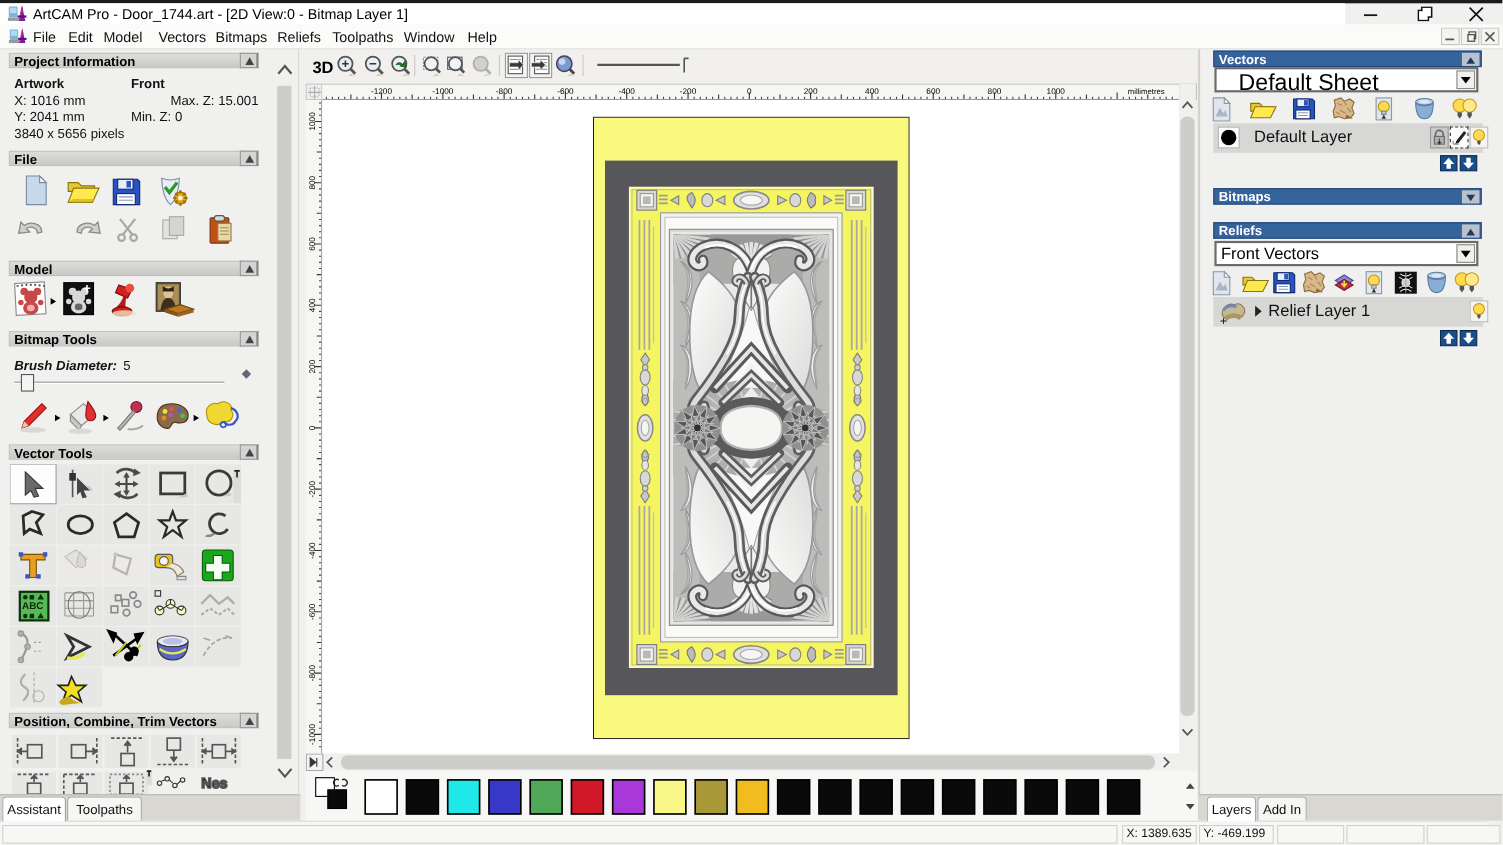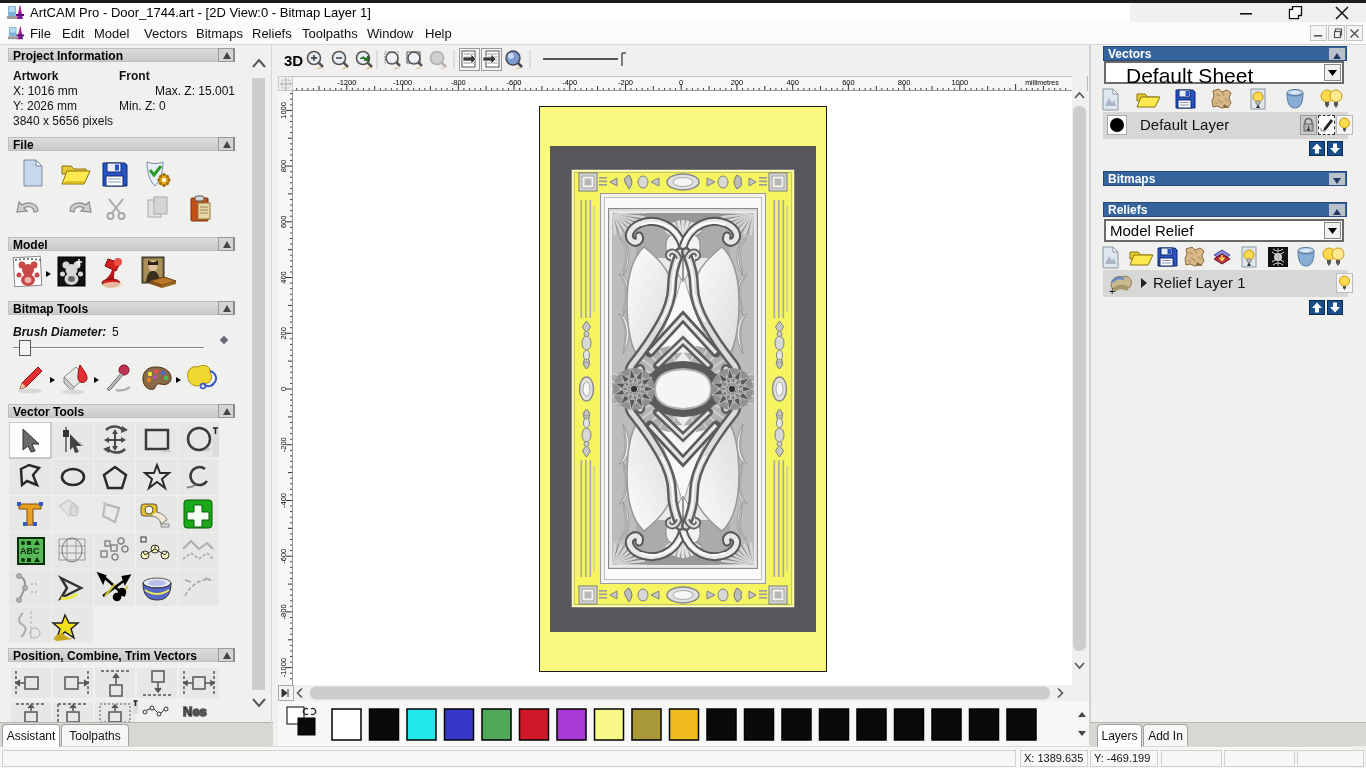--- a/index.html
+++ b/index.html
@@ -1,21 +1,21 @@
 <!DOCTYPE html>
 <html><head>
 <meta charset="utf-8">
 <style>
   * { margin:0; padding:0; box-sizing:border-box; }
   html,body { width:1366px; height:768px; overflow:hidden; }
   body { font-family:"Liberation Sans", sans-serif; background:#f0f0ee; position:relative; }
   .abs { position:absolute; }
   
   #topstrip { left:0; top:0; width:1366px; height:3px; background:#1b1b1b; }
-  #titlebar { left:0; top:3px; width:1130px; height:19px; background:#ffffff; }
+  #titlebar { left:0; top:3px; width:1223px; height:19px; background:#ffffff; }
   #titlebar .ttext { position:absolute; left:30px; top:2px; font-size:13px; color:#000; }
   #menubar { left:0; top:22px; width:1366px; height:23px; background:#fbfbfa; border-bottom:1px solid #d8d8d6; }
   .mitem { position:absolute; top:4px; font-size:13px; color:#111; }
   
   #leftpanel { left:0; top:45px; width:273px; height:677px; background:#f0f0ee; }
   .secthdr { position:absolute; left:8px; width:220px; height:14px; background:linear-gradient(#dddddb,#c9c9c7); border:1px solid #bfbfbd; }
   .secthdr .t { position:absolute; left:4px; top:0px; font-size:12px; font-weight:bold; color:#000; }
   .collbtn { position:absolute; left:218px; width:17px; height:14px; background:#d4d4d2; border:1px solid #999; border-right:2px solid #888; }
   .collbtn:after { content:""; position:absolute; left:4px; top:3px; border-left:4px solid transparent; border-right:4px solid transparent; border-bottom:7px solid #444; }
   .ptext { position:absolute; font-size:12px; color:#111; }
@@ -95,21 +95,21 @@
 <div class="abs" id="leftpanel">
 
   <div class="secthdr" style="top:3px;">
       <span class="t">Project Information</span>
     </div>
   <div class="collbtn" style="top:3px;"></div>
   <span class="ptext pbold" style="left:13px; top:24px;">Artwork</span>
   <span class="ptext pbold" style="left:119px; top:24px;">Front</span>
   <span class="ptext" style="left:13px; top:39px;">X: 1016 mm</span>
   <span class="ptext" style="left:119px; top:39px;margin-left:36px;">Max. Z: 15.001</span>
-  <span class="ptext" style="left:13px; top:54px;">Y: 2026 mm</span>
+  <span class="ptext" style="left:13px; top:54px;">Y: 2041 mm</span>
   <span class="ptext" style="left:119px; top:54px;">Min. Z: 0</span>
   <span class="ptext" style="left:13px; top:69px;">3840 x 5656 pixels</span>
 
   <div class="secthdr" style="top:92px;">
       <span class="t">File</span>
     </div>
   <div class="collbtn" style="top:92px;"></div>
   <svg style="position:absolute;left:14px;top:113px" width="200" height="32" viewBox="0 0 200 32">
 
     <g transform="translate(8,2)">
@@ -1432,21 +1432,21 @@
           <path d="M4 3 L8 9 L12 3 Z" fill="#223a5e"></path>
         </svg></div>
     </div>
   <div class="bluehdr" style="top:157px;">
       <span class="t">Reliefs</span>
     <div class="bluebtn"><svg width="16" height="12">
           <path d="M4 9 L8 3 L12 9 Z" fill="#223a5e"></path>
         </svg></div>
     </div>
   <div style="position:absolute;left:13px;top:174px;width:240px;height:23px;background:#fff;border:2px solid #6a6a68;">
-    <span style="position:absolute;left:4px;top:1px;font-size:15px;color:#000;">Model Relief</span>
+    <span style="position:absolute;left:4px;top:1px;font-size:15px;color:#000;">Front Vectors</span>
     <div style="position:absolute;right:1px;top:1px;width:17px;height:17px;border:1px solid #888;background:#f0f0ee;">
       <svg width="15" height="15">
           <path d="M3 5 h9 l-4.5 6 z" fill="#000"></path>
         </svg>
     </div>
   </div>
   <svg style="position:absolute;left:0;top:200px" width="276" height="24" viewBox="0 0 276 24">
     <use href="#ic-page" x="10" y="1" width="20" height="22"></use>
     <use href="#ic-folder" x="38" y="1"></use>
     <use href="#ic-floppy" x="65" y="1"></use>

